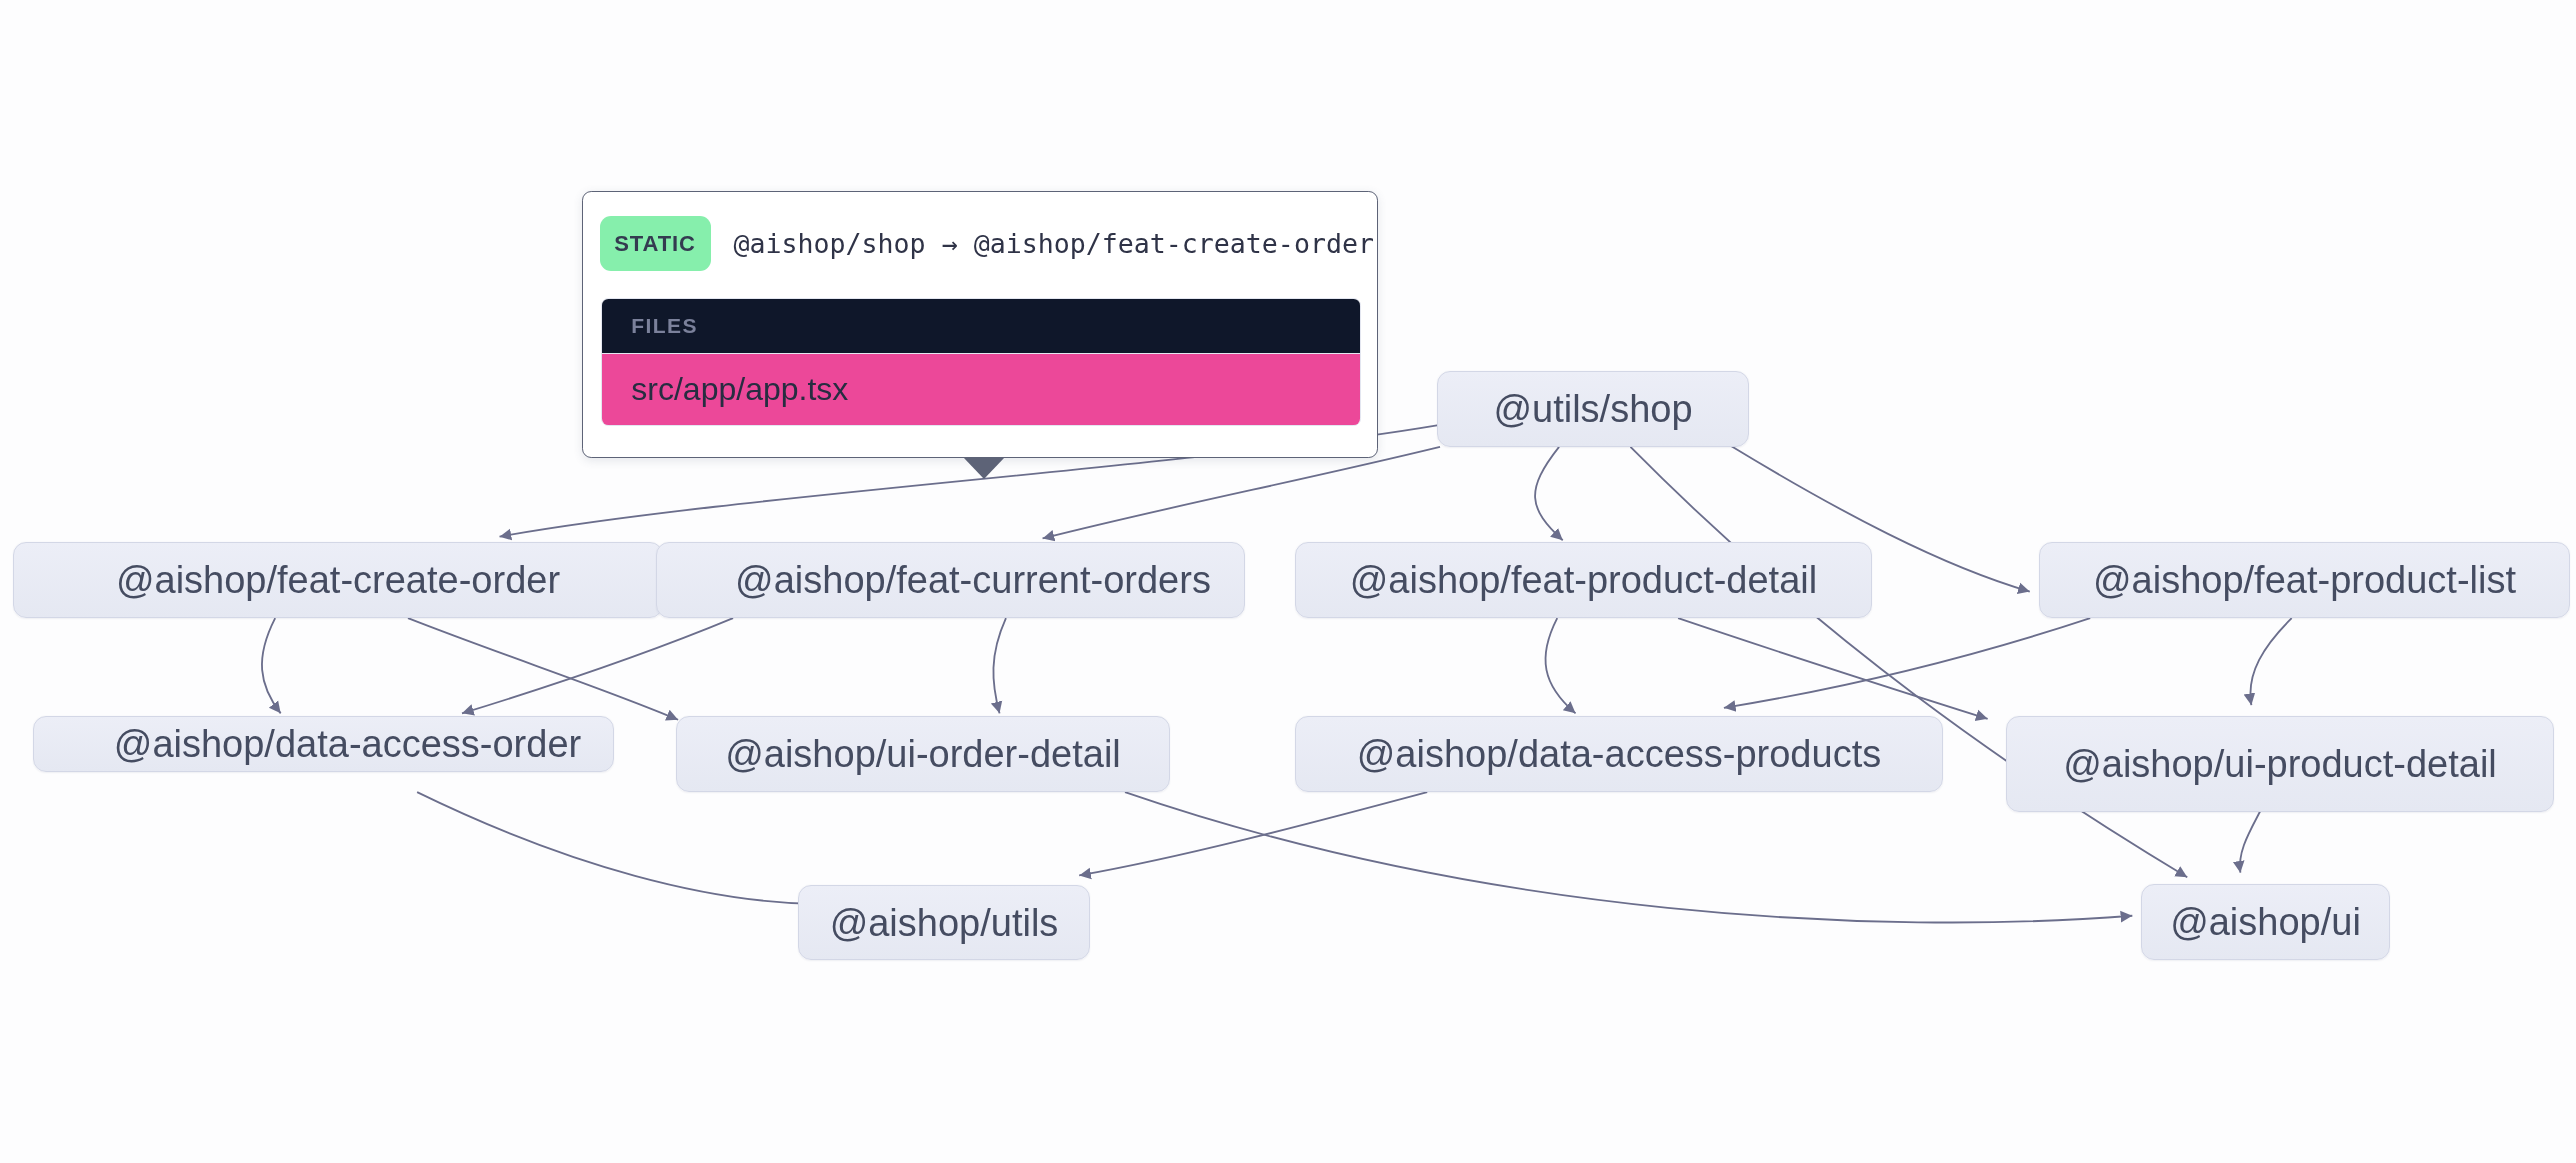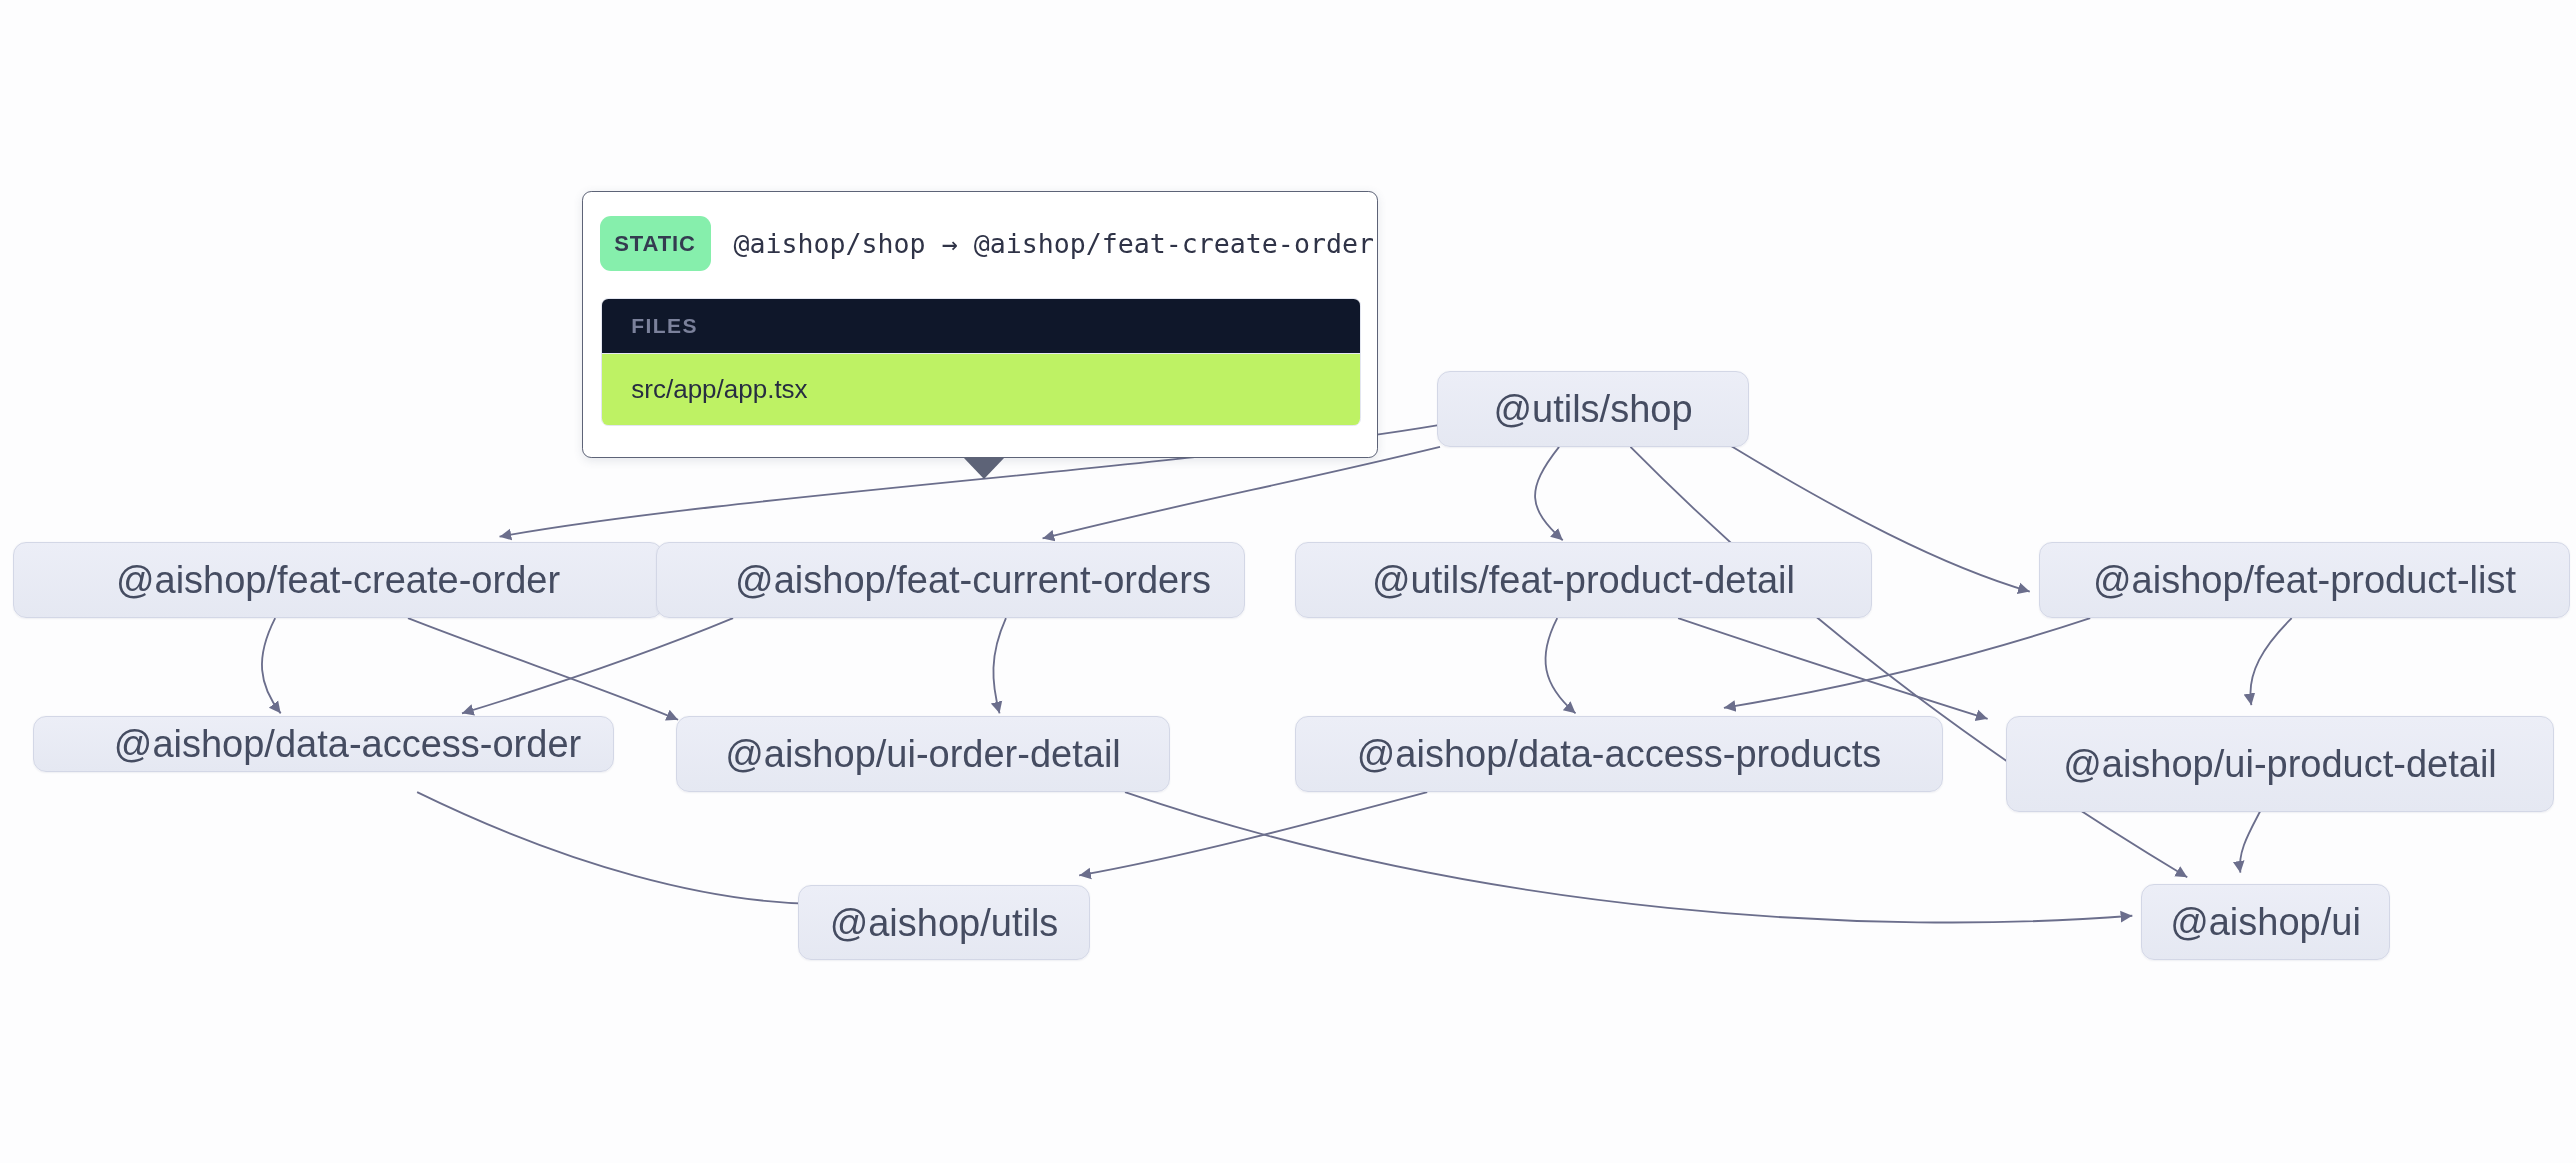--- a/index.html
+++ b/index.html
@@ -119,22 +119,22 @@
     font-weight: 600;
     letter-spacing: 1.4px;
   }
   #tooltip .tt-file-row {
     box-sizing: border-box;
     height: 71px;
     display: flex;
     align-items: center;
     padding: 0 29px;
     color: #272d41;
-    font-size: 26px;
-    background: #bef264;
+    font-size: 32px;
+    background: #ec4899;
   }
   #tooltip .tt-caret {
     position: absolute;
     left: 380px;
     top: 265px;
     width: 0;
     height: 0;
     border-left: 21px solid transparent;
     border-right: 21px solid transparent;
     border-top: 22px solid #5d6377;
@@ -168,21 +168,21 @@
         <path d="M 455 865 C 625 948, 775 985, 888 987" class="edge" marker-end="url(#arrow)"></path>
         <path d="M 1558 865 C 1420 902, 1290 936, 1178 956" class="edge" marker-end="url(#arrow)"></path>
         <path d="M 1228 865 C 1620 1000, 2050 1022, 2328 1000" class="edge" marker-end="url(#arrow)"></path>
         <path d="M 2478 865 C 2462 900, 2442 925, 2446 953" class="edge" marker-end="url(#arrow)"></path>
       </g>
   </svg>
 
   <div class="node n-shop">@utils/shop</div>
   <div class="node n-feat-create-order">@aishop/feat-create-order</div>
   <div class="node n-feat-current-orders">@aishop/feat-current-orders</div>
-  <div class="node n-feat-product-detail">@utils/feat-product-detail</div>
+  <div class="node n-feat-product-detail">@aishop/feat-product-detail</div>
   <div class="node n-feat-product-list">@aishop/feat-product-list</div>
   <div class="node n-data-access-order">@aishop/data-access-order</div>
   <div class="node n-ui-order-detail">@aishop/ui-order-detail</div>
   <div class="node n-data-access-products">@aishop/data-access-products</div>
   <div class="node n-ui-product-detail">@aishop/ui-product-detail</div>
   <div class="node n-utils">@aishop/utils</div>
   <div class="node n-ui">@aishop/ui</div>
 
   <div id="tooltip">
     <div class="tt-header">

